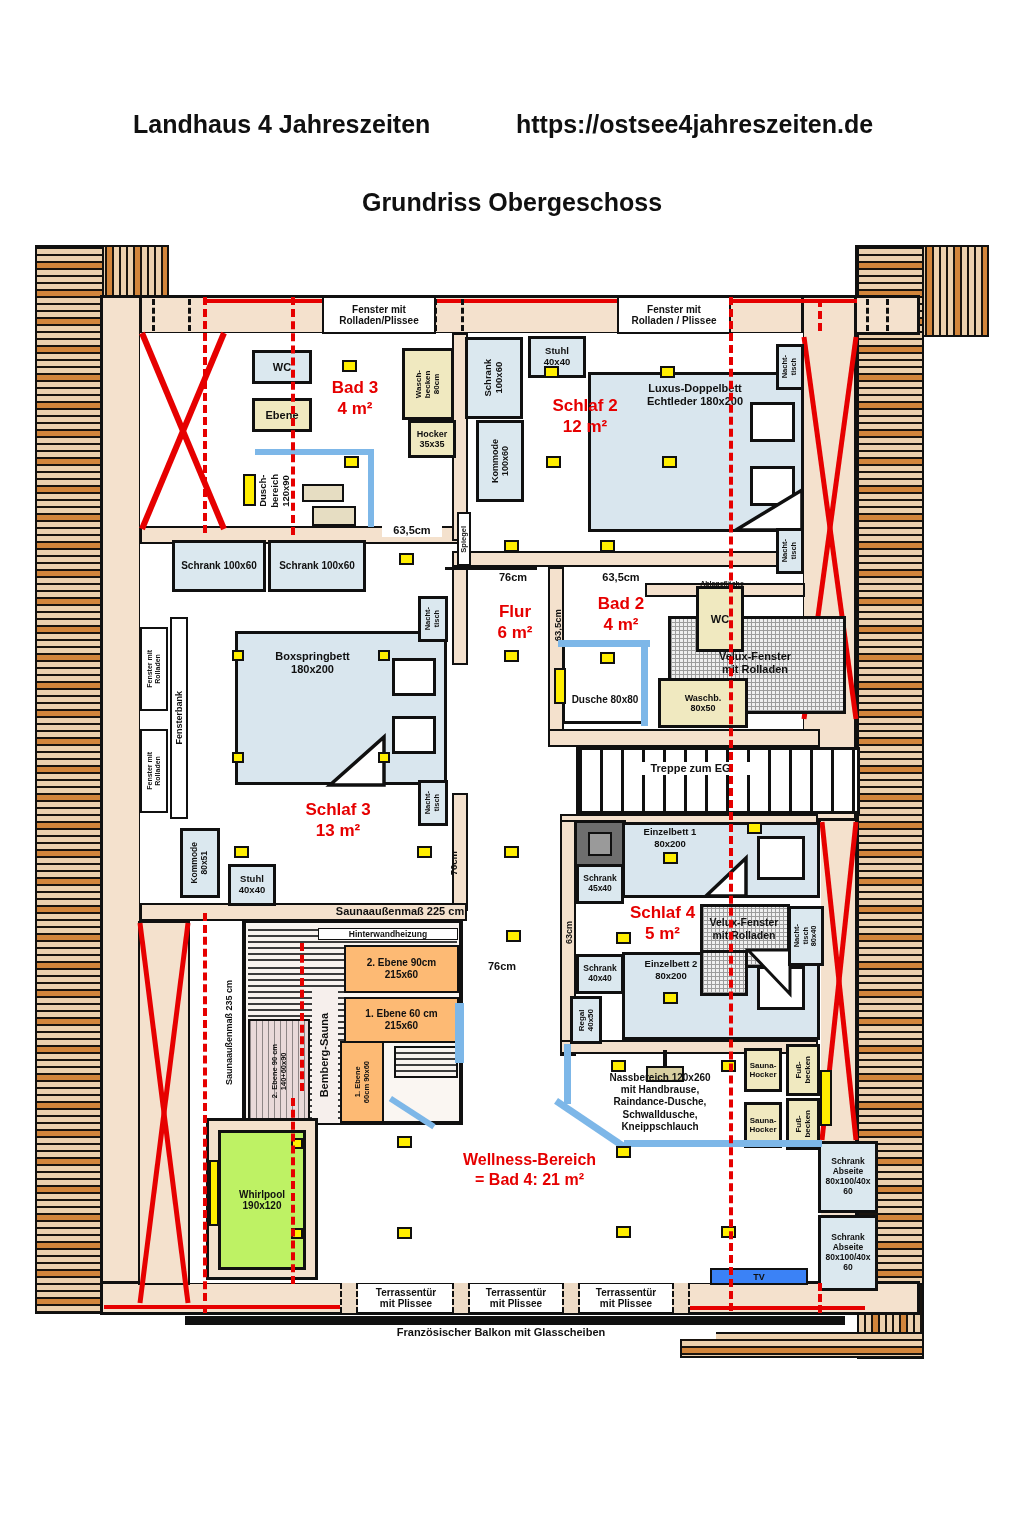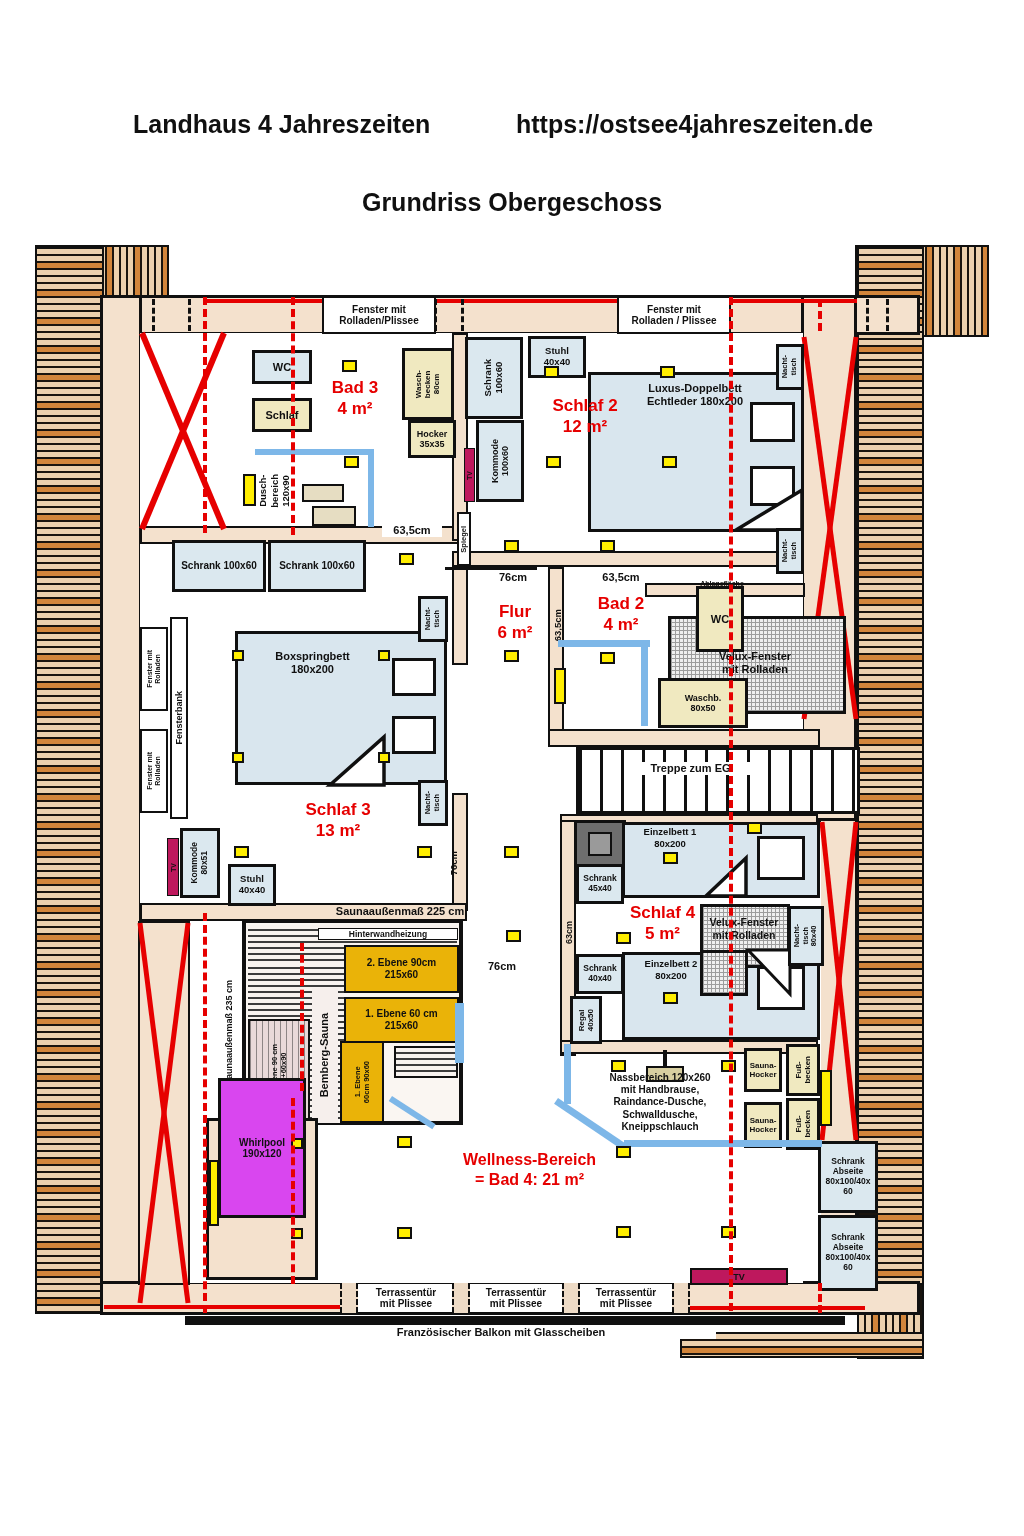--- a/index.html
+++ b/index.html
@@ -14,33 +14,33 @@
   .wood-v{position:absolute;border:2px solid #101010;background:repeating-linear-gradient(90deg,
      #ecd0ad 0 5px,#1a140e 5px 7px,#ecd0ad 7px 12px,#1a140e 12px 14px,#d2853b 14px 19px,
      #1a140e 19px 21px,#ecd0ad 21px 26px,#1a140e 26px 28px);}
   .owall{position:absolute;background:#f4e1cd;border:3px solid #101010;box-sizing:border-box;}
   .wall{position:absolute;background:#f4e1cd;border:2px solid #101010;box-sizing:border-box;}
   .white{position:absolute;background:#fff;}
   .box{position:absolute;background:#dbe8ef;border:3px solid #101010;display:flex;align-items:center;
        justify-content:center;text-align:center;font-weight:bold;white-space:pre-line;line-height:1.15;
        box-sizing:border-box;font-size:10px;}
   .ybox{background:#f0e9c0;}
-  .graybox{background:#be185d;}
+  .graybox{background:#3b82f6;margin-left:20px;}
   .whitebox{background:#fff;}
   .bed{position:absolute;background:#d9e6ee;border:3px solid #101010;box-sizing:border-box;}
   .pillow{position:absolute;background:#fff;border:3px solid #101010;box-sizing:border-box;}
   .lbl{position:absolute;font-weight:bold;text-align:center;white-space:pre-line;line-height:1.22;}
   .red{color:#e60000;}
   .vtext{writing-mode:vertical-rl;transform:rotate(180deg);}
   .hatch{position:absolute;border:3px solid #101010;background-color:#efefef;box-sizing:border-box;
      background-image:repeating-linear-gradient(0deg,#9c9c9c 0 1px,transparent 1px 4px),
                       repeating-linear-gradient(90deg,#9c9c9c 0 1px,transparent 1px 4px);}
   .stripe-h{position:absolute;box-sizing:border-box;background:repeating-linear-gradient(180deg,
      #f8f3ef 0 4px,#3c3c3c 4px 6px);}
-  .bench{position:absolute;background:#eab308;border:2px solid #101010;display:flex;align-items:center;
+  .bench{position:absolute;background:#fdba74;border:2px solid #101010;display:flex;align-items:center;
      justify-content:center;font-weight:bold;text-align:center;white-space:pre-line;line-height:1.2;
      box-sizing:border-box;}
   .vstripe{background-image:repeating-linear-gradient(90deg,rgba(50,50,50,.5) 0 1px,transparent 1px 6px);
      background-color:#e9d9d9;}
   .glass{position:absolute;background:#7db7e8;}
   .spot{position:absolute;width:15px;height:12px;background:#ffee00;border:2px solid #101010;box-sizing:border-box;}
   .spot-s{width:12px;height:11px;}
   .rdash{position:absolute;width:0;border-left:4px dashed #e60000;}
   .kdash{position:absolute;width:0;border-left:3px dashed #101010;}
   .redline{position:absolute;background:#e60000;}
@@ -115,21 +115,21 @@
   <div class="box whitebox" style="left:617px;top:296px;width:114px;height:38px;font-size:10px;border-width:2px;">Fenster mit
 Rolladen / Plissee</div>
   <div class="kdash" style="left:152px;top:299px;height:32px;"></div>
   <div class="kdash" style="left:188px;top:299px;height:32px;"></div>
   <div class="kdash" style="left:434px;top:299px;height:32px;"></div>
   <div class="kdash" style="left:461px;top:299px;height:32px;"></div>
   <div class="kdash" style="left:866px;top:299px;height:32px;"></div>
   <div class="kdash" style="left:886px;top:299px;height:32px;"></div>
 
   <div class="box" style="left:252px;top:350px;width:60px;height:34px;font-size:11px;">WC</div>
-  <div class="box ybox" style="left:252px;top:398px;width:60px;height:34px;font-size:11px;">Schlaf</div>
+  <div class="box ybox" style="left:252px;top:398px;width:60px;height:34px;font-size:11px;">Ebene</div>
   <div class="box ybox" style="left:402px;top:348px;width:52px;height:72px;"><span class="vtext" style="font-size:8px;">Wasch-
 becken
 80cm</span></div>
   <div class="box ybox" style="left:408px;top:420px;width:48px;height:38px;font-size:9px;">Hocker
 35x35</div>
   <div class="lbl" style="left:250px;top:448px;width:48px;height:86px;display:flex;align-items:center;justify-content:center;"><span class="vtext" style="font-size:9.5px;">Dusch-
 bereich
 120x90</span></div>
   <div class="glass" style="left:255px;top:449px;width:118px;height:6px;"></div>
   <div class="glass" style="left:368px;top:449px;width:6px;height:78px;"></div>
@@ -161,20 +161,21 @@
 tisch</span></div>
   <div class="box whitebox" style="left:457px;top:512px;width:14px;height:54px;border-width:2px;"><span class="vtext" style="font-size:7.5px;">Spiegel</span></div>
   <div class="lbl red" style="left:530px;top:396px;width:110px;font-size:17px;"><span>Schlaf 2</span><br><span>12 m²</span></div>
 
   <div class="lbl" style="left:382px;top:524px;width:60px;font-size:11px;background:#fff;">63,5cm</div>
   <div class="blackline" style="left:445px;top:567px;width:92px;height:3px;"></div>
   <div class="lbl" style="left:490px;top:571px;width:46px;font-size:11px;">76cm</div>
   <div class="lbl" style="left:592px;top:571px;width:58px;font-size:11px;">63,5cm</div>
   <div class="lbl" style="left:549px;top:594px;width:17px;height:62px;display:flex;align-items:center;justify-content:center;"><span class="vtext" style="font-size:9.5px;">63,5cm</span></div>
 
+  <div class="box whitebox" style="left:562px;top:644px;width:86px;height:80px;font-size:10px;align-items:flex-end;padding-bottom:16px;">Dusche 80x80</div>
   <div class="glass" style="left:558px;top:640px;width:92px;height:7px;"></div>
   <div class="glass" style="left:641px;top:640px;width:7px;height:86px;"></div>
   <div class="abs" style="left:554px;top:668px;width:12px;height:36px;background:#ffee00;border:2px solid #101010;"></div>
   <div class="lbl" style="left:676px;top:580px;width:92px;font-size:7px;">Ablagefläche</div>
   <div class="hatch" style="left:668px;top:616px;width:178px;height:98px;"></div>
   <div class="lbl" style="left:680px;top:650px;width:150px;font-size:11px;">Velux-Fenster
 mit Rolladen</div>
   <div class="box ybox" style="left:696px;top:586px;width:48px;height:66px;font-size:11px;">WC</div>
   <div class="box ybox" style="left:658px;top:678px;width:90px;height:50px;font-size:9px;">Waschb.
 80x50</div>
@@ -264,21 +265,21 @@
 140+60x90</span></div>
   <div class="lbl" style="left:312px;top:988px;width:26px;height:135px;display:flex;align-items:center;justify-content:center;background:#f6efec;"><span class="vtext" style="font-size:11px;">Bemberg-Sauna</span></div>
   <div class="bench" style="left:340px;top:1041px;width:44px;height:82px;"><span class="vtext" style="font-size:7.5px;">1. Ebene
 60cm  90x60</span></div>
   <div class="stripe-h" style="left:394px;top:1046px;width:64px;height:32px;border:2px solid #101010;"></div>
   <div class="glass" style="left:455px;top:1003px;width:9px;height:60px;"></div>
   <div class="glass" style="left:392px;top:1096px;width:52px;height:6px;transform:rotate(33deg);transform-origin:left top;"></div>
   <div class="lbl" style="left:220px;top:938px;width:18px;height:190px;display:flex;align-items:center;justify-content:center;"><span class="vtext" style="font-size:9px;">Saunaaußenmaß 235 cm</span></div>
 
   <div class="abs" style="left:206px;top:1118px;width:112px;height:162px;background:#f4e1cd;border:3px solid #101010;"></div>
-  <div class="abs" style="left:218px;top:1078px;width:88px;height:140px;background:#d946ef;border:3px solid #101010;display:flex;align-items:center;justify-content:center;text-align:center;font-weight:bold;font-size:10px;white-space:pre-line;">Whirlpool
+  <div class="abs" style="left:218px;top:1130px;width:88px;height:140px;background:#bef264;border:3px solid #101010;display:flex;align-items:center;justify-content:center;text-align:center;font-weight:bold;font-size:10px;white-space:pre-line;">Whirlpool
 190x120</div>
   <div class="abs" style="left:209px;top:1160px;width:10px;height:66px;background:#ffee00;border:2px solid #101010;"></div>
   <div class="blackline" style="left:663px;top:1050px;width:4px;height:18px;"></div>
   <div class="abs" style="left:646px;top:1066px;width:38px;height:16px;background:#d8cfa0;border:2px solid #101010;"></div>
   <div class="lbl" style="left:580px;top:1072px;width:160px;font-size:10px;">Nassbereich 120x260
 mit Handbrause,
 Raindance-Dusche,
 Schwalldusche,
 Kneippschlauch</div>
   <div class="lbl red" style="left:432px;top:1150px;width:195px;font-size:16px;"><span>Wellness-Bereich</span><br><span>= Bad 4: 21 m²</span></div>

